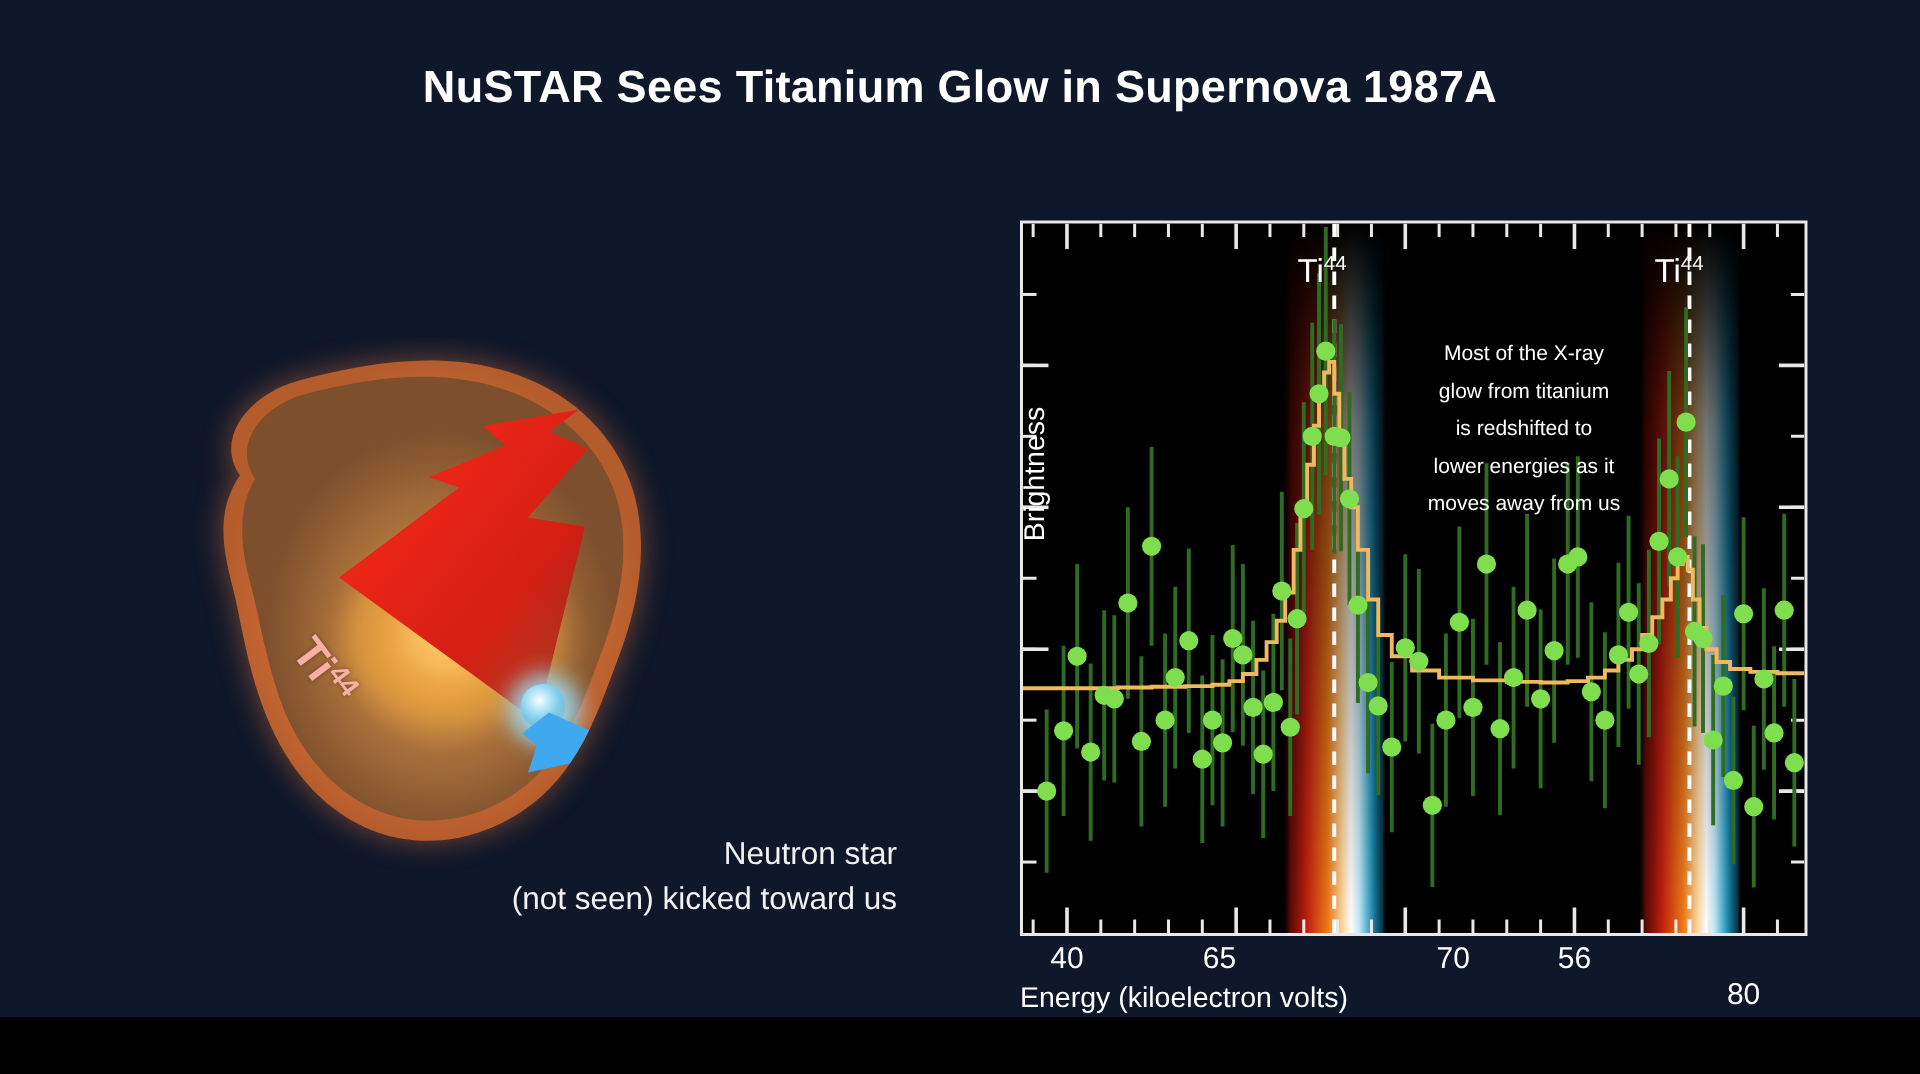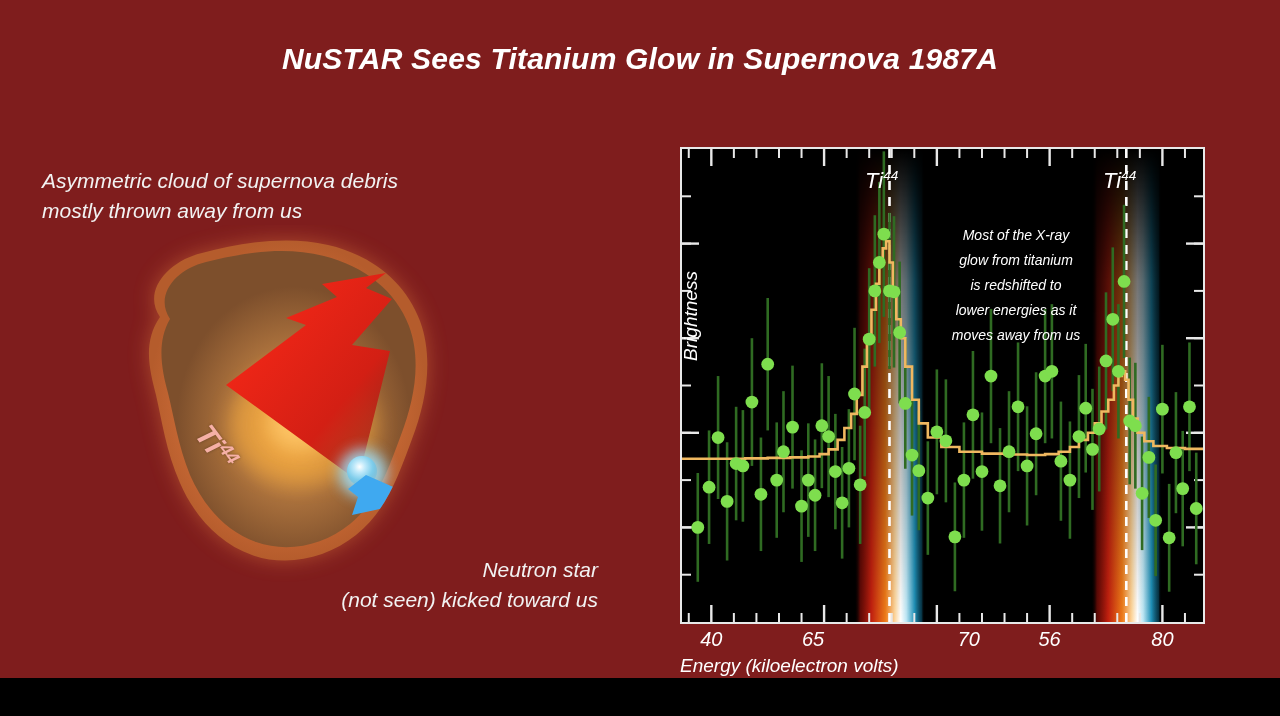--- a/index.html
+++ b/index.html
@@ -5,22 +5,21 @@
   html, body {
     margin: 0; padding: 0;
     background: #000;
     width: 1280px; height: 716px;
     overflow: hidden;
     font-family: "Liberation Sans", sans-serif;
   }
   #stage {
     position: relative;
     width: 1280px; height: 678px;
-    background: #7f1d1d;
-    font-style: italic;
+    background: #0f172a;
   }
 
   
   #title {
     position: absolute;
     left: 0; top: 42px;
     width: 1280px;
     text-align: center;
     color: #ffffff;
     font-size: 30px;
@@ -129,22 +128,20 @@
 </style>
 </head>
 <body>
 
 <div id="stage">
 
   <div id="title">NuSTAR Sees Titanium Glow in Supernova 1987A</div>
 
   <div id="left-panel">
 
-    <div id="debris-caption">Asymmetric cloud of supernova debris
-mostly thrown away from us</div>
 
     <svg id="cloud-svg" width="400" height="360" viewBox="0 0 400 360">
       <defs>
         <radialGradient id="gInner" cx="52%" cy="58%" r="46%">
           <stop offset="0%" stop-color="#ffc76a"></stop>
           <stop offset="26%" stop-color="#e09a45"></stop>
           <stop offset="58%" stop-color="#a9703c"></stop>
           <stop offset="100%" stop-color="#7d4f2c"></stop>
         </radialGradient>
         <radialGradient id="gRim" cx="50%" cy="50%" r="50%">
@@ -502,17 +499,17 @@
 moves away from us</div>
 
     <div id="ylabel">Brightness</div>
     <div id="xlabel">Energy (kiloelectron volts)</div>
 
     <div id="xtick-labels">
         <div class="xtick-label" style="left: 91.3203px;">40</div>
         <div class="xtick-label" style="left: 193px;">65</div>
         <div class="xtick-label" style="left: 316.861px; margin-left: 32px;">70</div>
         <div class="xtick-label" style="left: 429.632px;">56</div>
-        <div class="xtick-label" style="left: 542.403px;">80</div>
+        <div class="xtick-label" style="left: 542.403px; margin-top: 24px;">80</div>
       </div>
   </div>
 
 </div>
 
 </body></html>

